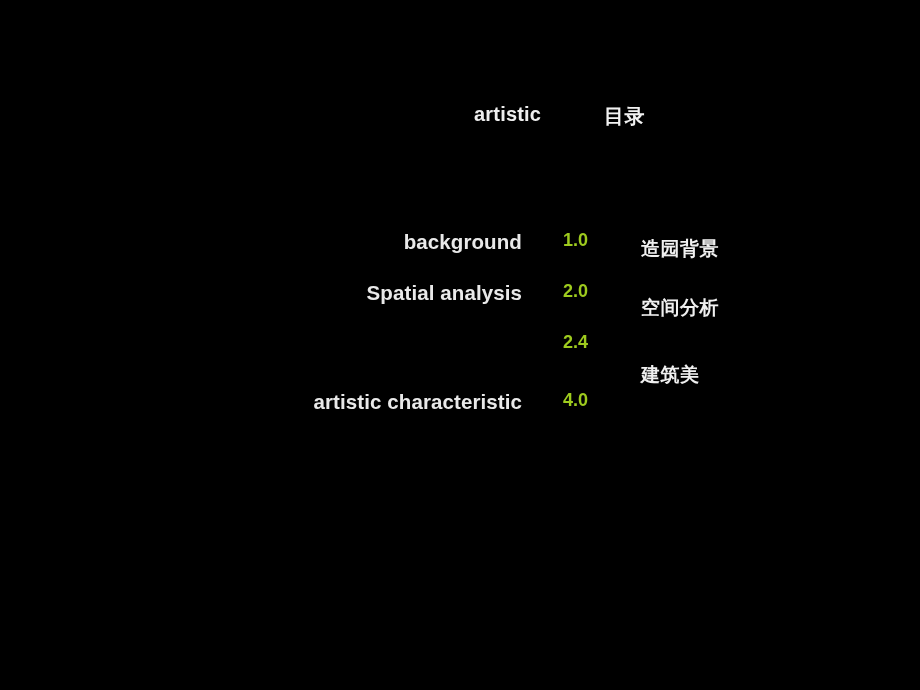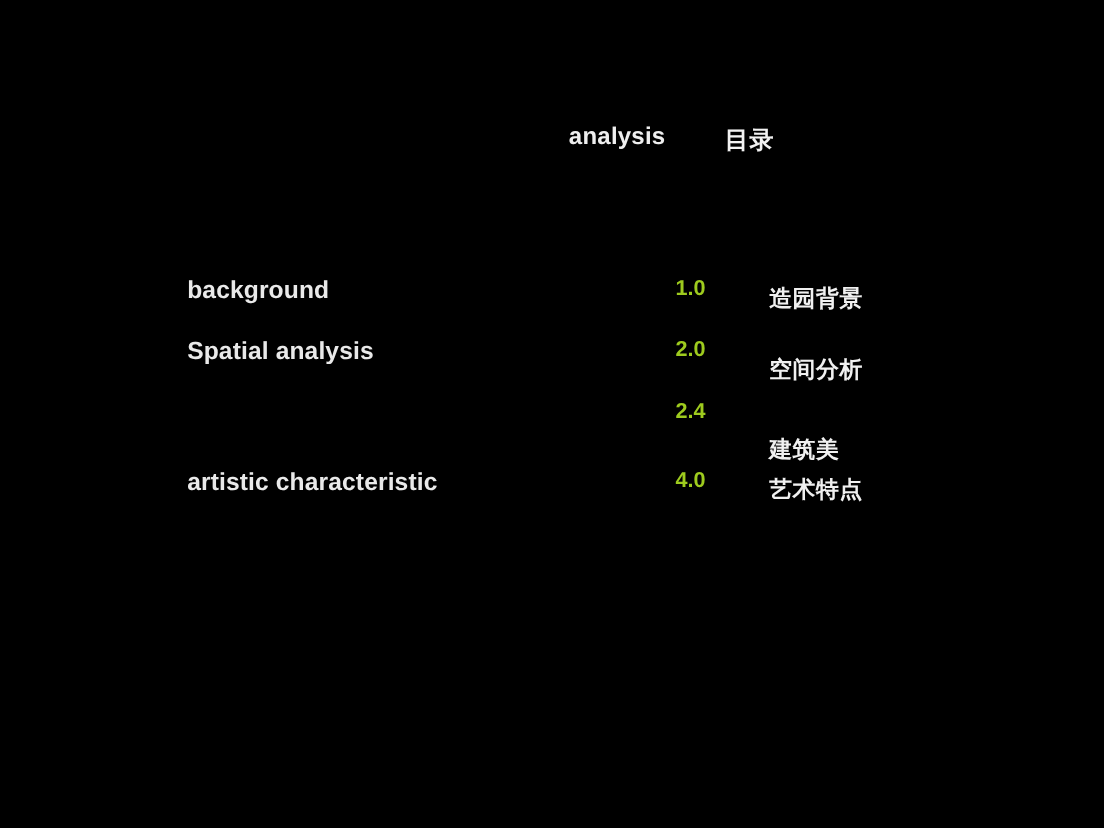--- a/index.html
+++ b/index.html
@@ -63,22 +63,23 @@
   }
   .toc-row {
     position: absolute;
     left: 0;
     width: 920px;
     height: 46px;
   }
 
   .row-en {
     position: absolute;
-    left: 156px;
+    left: 132px;
     width: 390px;       
+    text-align: right;
     font-size: 20.5px;
     font-weight: bold;
     color: #e9e9e9;
     white-space: nowrap;
     letter-spacing: 0.1px;
   }
   .row-num {
     position: absolute;
     left: 563px;
     width: 40px;
@@ -111,21 +112,21 @@
   .r1 .row-cn { margin-top: 14px; }
   .r2 .row-cn { margin-top: 30px; }
   .r3 .row-cn { margin-top: 5px; }
 </style>
 </head>
 <body>
 
 <div class="slide">
 
   <div class="header">
-    <div class="header-en">analysis</div>
+    <div class="header-en">artistic</div>
     <div class="header-cn">目录</div>
   </div>
 
   <div class="toc">
 
     <div class="toc-row r0">
       <div class="row-en">background</div>
       <div class="row-num">1.0</div>
       <div class="row-cn">造园背景</div>
     </div>
@@ -137,18 +138,17 @@
     </div>
 
     <div class="toc-row r2">
       <div class="row-num">2.4</div>
       <div class="row-cn">建筑美</div>
     </div>
 
     <div class="toc-row r3">
       <div class="row-en">artistic characteristic</div>
       <div class="row-num">4.0</div>
-      <div class="row-cn">艺术特点</div>
     </div>
 
   </div>
 
 </div>
 
 </body></html>

